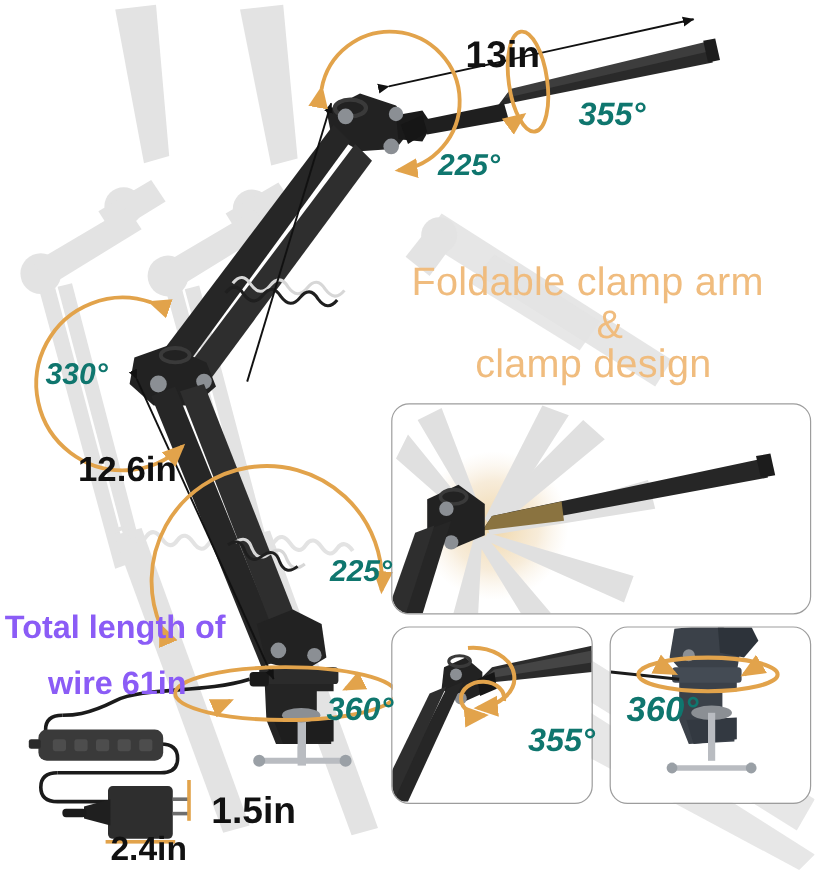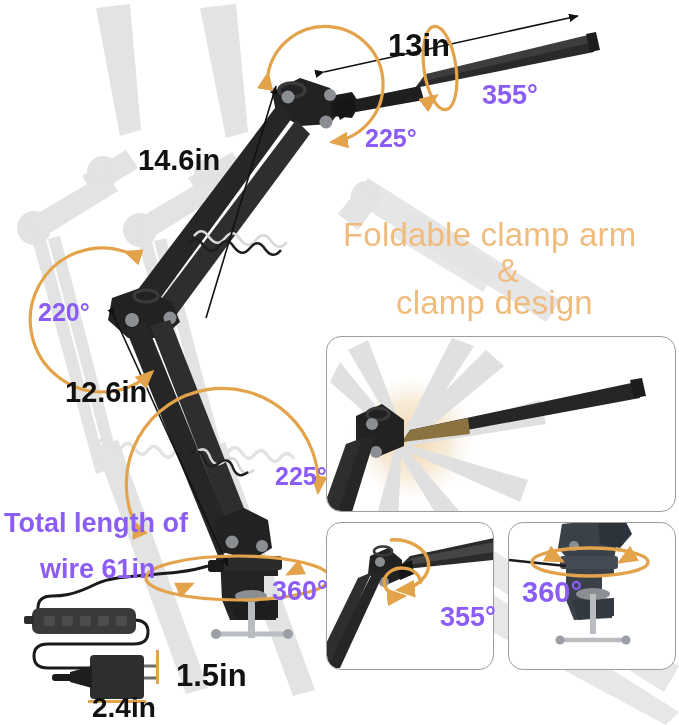--- a/index.html
+++ b/index.html
@@ -1,21 +1,21 @@
 <!DOCTYPE html>
 <html><head>
 <meta charset="utf-8">
 <style>
   html,body{margin:0;padding:0;background:#fff;}
   body{font-family:"Liberation Sans",sans-serif;}
   #stage{position:relative;width:679px;height:725px;background:#ffffff;overflow:hidden;}
   #stage svg.layer{position:absolute;left:0;top:0;width:679px;height:725px;}
   .lbl{position:absolute;white-space:nowrap;line-height:1;}
   .dim{color:#111111;font-weight:700;}
-  .deg{color:#8b5cf6;font-weight:700;}
+  .deg{color:#0f766e;font-weight:700;font-style:italic;}
   .headline{color:#F0BC7E;font-weight:400;letter-spacing:.2px;}
   .wirelbl{color:#8b5cf6;font-weight:700;}
   .panel{position:absolute;border:1.3px solid #9d9d9d;border-radius:15px;background:transparent;box-sizing:border-box;}
 </style>
 </head>
 <body>
 
 <div id="stage">
 
   <svg class="layer" viewBox="0 0 679 725">
@@ -263,28 +263,27 @@
       <path d="M630,556 L620,562" stroke="#E2A34B" stroke-width="3.4" fill="none" marker-end="url(#aho)"></path>
       <path d="M552,556 L562,561" stroke="#E2A34B" stroke-width="3.4" fill="none" marker-end="url(#aho)"></path>
     </g>
   </svg>
 
   <div class="panel" style="left:326px;top:336px;width:350px;height:176px;"></div>
   <div class="panel" style="left:326px;top:522px;width:168px;height:148px;"></div>
   <div class="panel" style="left:508px;top:522px;width:168px;height:148px;"></div>
 
   <div class="lbl dim" style="left:388px;top:30px;font-size:31px;">13in</div>
-  <div class="lbl dim" style="left:138px;top:146px;font-size:29px;">14.6in</div>
   <div class="lbl dim" style="left:65px;top:378px;font-size:29px;">12.6in</div>
   <div class="lbl dim" style="left:176px;top:660px;font-size:31px;">1.5in</div>
   <div class="lbl dim" style="left:92px;top:694px;font-size:28px;">2.4in</div>
 
   <div class="lbl deg" style="left:482px;top:82px;font-size:27px;">355°</div>
   <div class="lbl deg" style="left:365px;top:126px;font-size:25px;">225°</div>
-  <div class="lbl deg" style="left:38px;top:300px;font-size:25px;">220°</div>
+  <div class="lbl deg" style="left:38px;top:300px;font-size:25px;">330°</div>
   <div class="lbl deg" style="left:275px;top:464px;font-size:25px;">225°</div>
   <div class="lbl deg" style="left:272px;top:578px;font-size:27px;">360°</div>
 
   <div class="lbl deg" style="left:440px;top:604px;font-size:27px;">355°</div>
   <div class="lbl deg" style="left:522px;top:578px;font-size:29px;">360°</div>
 
   <div class="lbl headline" style="left:343px;top:218px;font-size:33px;">Foldable clamp arm</div>
   <div class="lbl headline" style="left:497px;top:254px;font-size:33px;">&amp;</div>
   <div class="lbl headline" style="left:396px;top:286px;font-size:33px;">clamp design</div>
 

